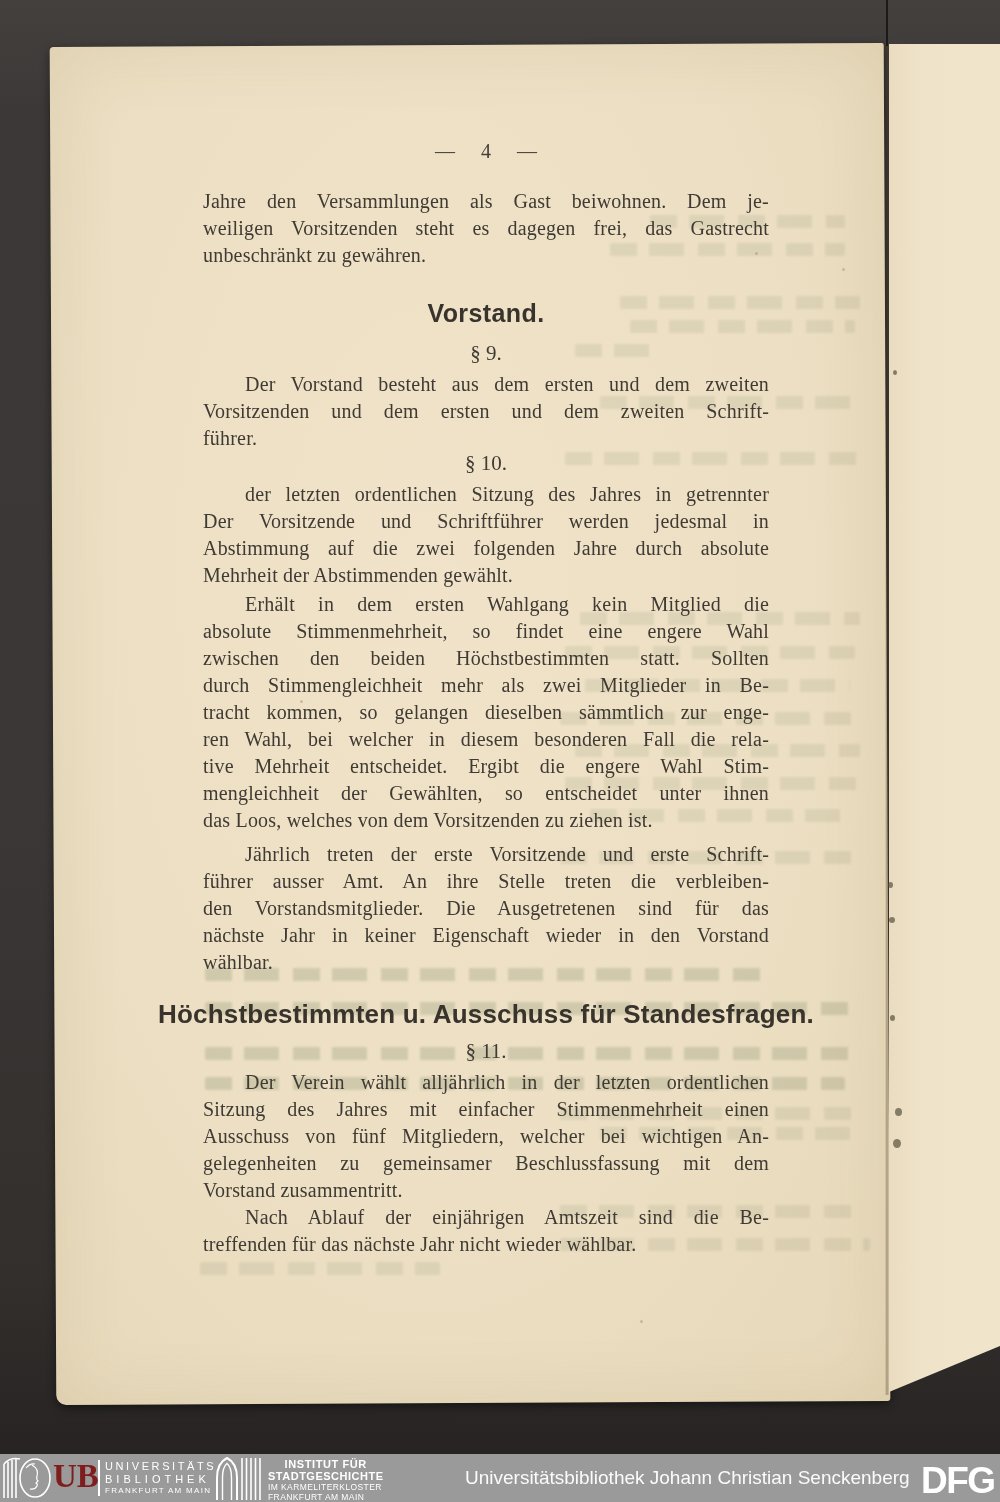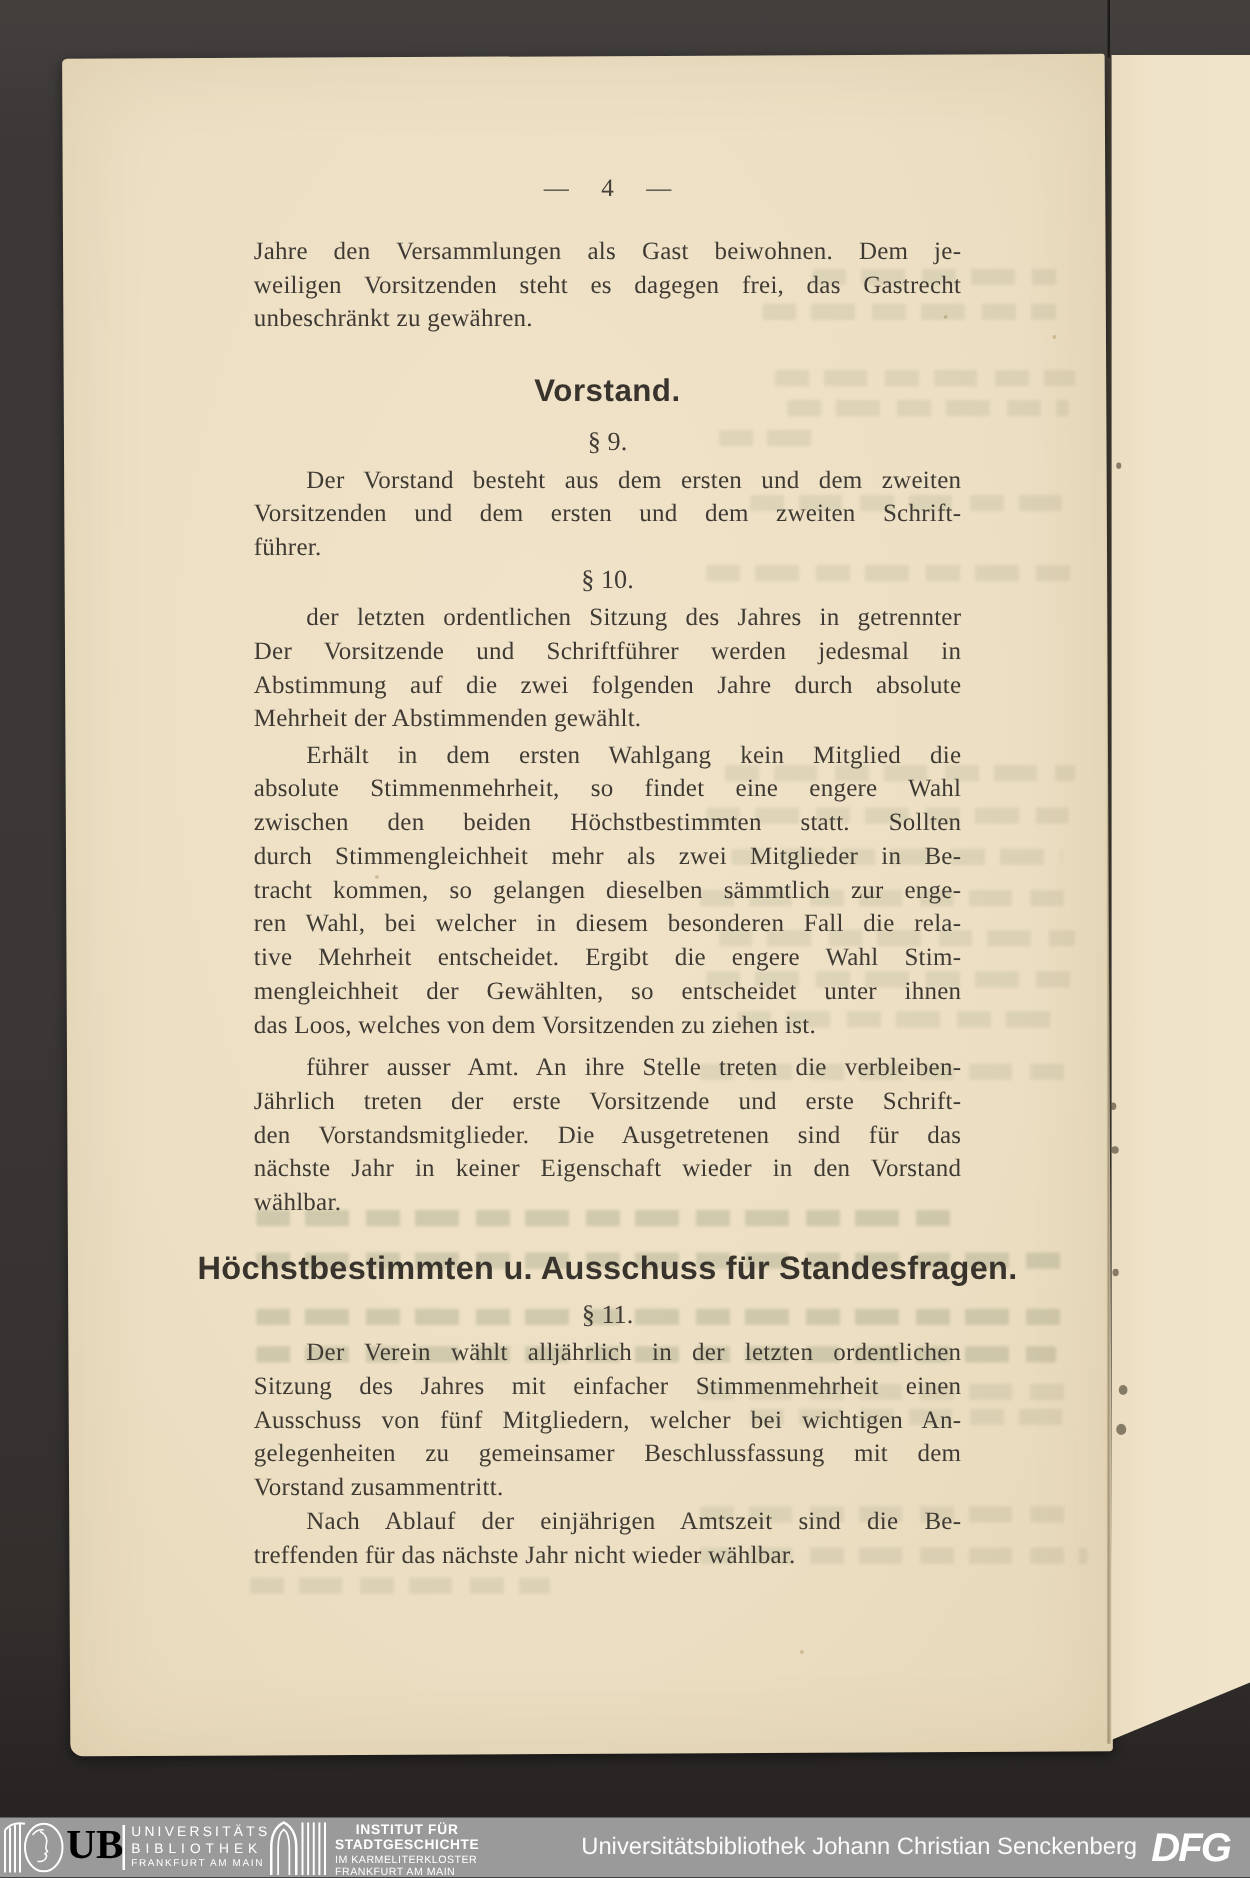--- a/index.html
+++ b/index.html
@@ -42,33 +42,33 @@
   
   .bleed{position:absolute;height:13px;opacity:.11;filter:blur(1.3px);border-radius:2px;
          background:repeating-linear-gradient(90deg,#66714f 0px,#66714f 27px,transparent 27px,transparent 39px,#66714f 39px,#66714f 74px,transparent 74px,transparent 88px);}
   .bleed.strong{opacity:.20;}
 
   
   #footer{position:absolute;left:0;top:1454px;width:1000px;height:48px;background:#9b9a9a;
           font-family:"Liberation Sans",sans-serif;color:#fff;}
   #ub-icon{position:absolute;left:2px;top:2px;}
   #ub-letters{position:absolute;left:53px;top:4px;font-family:"Liberation Serif",serif;
-              font-weight:bold;font-size:33px;color:#000000;}
+              font-weight:bold;font-size:33px;color:#7f1d1d;}
   #ub-divider{position:absolute;left:98px;top:6px;width:2px;height:36px;background:#fff;}
   #ub-text{position:absolute;left:105px;top:6px;line-height:12.5px;white-space:nowrap;}
   .ub-l1{font-size:11px;letter-spacing:2.6px;}
   .ub-l2{font-size:11px;letter-spacing:4.0px;}
   .ub-l3{font-size:8px;letter-spacing:1.3px;}
   #isg-icon{position:absolute;left:214px;top:2px;}
   #isg-text{position:absolute;left:268px;top:4px;line-height:11px;white-space:nowrap;}
   .isg-l1{font-size:11px;font-weight:bold;letter-spacing:.6px;line-height:12px;text-align:center;}
   .isg-l2{font-size:11px;font-weight:bold;letter-spacing:.5px;line-height:13px;}
   .isg-l3{font-size:8.5px;letter-spacing:.4px;line-height:9.5px;}
   #senckenberg{position:absolute;left:465px;top:13px;font-size:19px;color:#fbfbfb;}
-  #dfg{position:absolute;left:921px;top:6px;font-size:32px;font-weight:bold;font-style:italic;
+  #dfg{position:absolute;left:921px;top:6px;font-size:37px;font-weight:bold;
        letter-spacing:-1.5px;color:#fff;}
 </style>
 </head>
 <body>
 
 <div id="stage">
 
   <div id="photo">
 
     <div id="page-bg"></div>
@@ -150,22 +150,22 @@
         <div>zwischen den beiden Höchstbestimmten statt. Sollten</div>
         <div>durch Stimmengleichheit mehr als zwei Mitglieder in Be-</div>
         <div>tracht kommen, so gelangen dieselben sämmtlich zur enge-</div>
         <div>ren Wahl, bei welcher in diesem besonderen Fall die rela-</div>
         <div>tive Mehrheit entscheidet. Ergibt die engere Wahl Stim-</div>
         <div>mengleichheit der Gewählten, so entscheidet unter ihnen</div>
         <div>das Loos, welches von dem Vorsitzenden zu ziehen ist.</div>
       </div>
 
     <div class="abs col body-text plines indent" style="top:841px;">
+        <div>Jährlich treten der erste Vorsitzende und erste Schrift-</div>
         <div>führer ausser Amt. An ihre Stelle treten die verbleiben-</div>
-        <div>Jährlich treten der erste Vorsitzende und erste Schrift-</div>
         <div>den Vorstandsmitglieder. Die Ausgetretenen sind für das</div>
         <div>nächste Jahr in keiner Eigenschaft wieder in den Vorstand</div>
         <div>wählbar.</div>
       </div>
 
     <div class="abs heading h-2" style="left:146px;top:999px;width:680px;">Höchstbestimmten u. Ausschuss für Standesfragen.</div>
 
     <div class="abs col section" style="top:1039px;">§ 11.</div>
 
     <div class="abs col body-text plines indent" style="top:1069px;">

